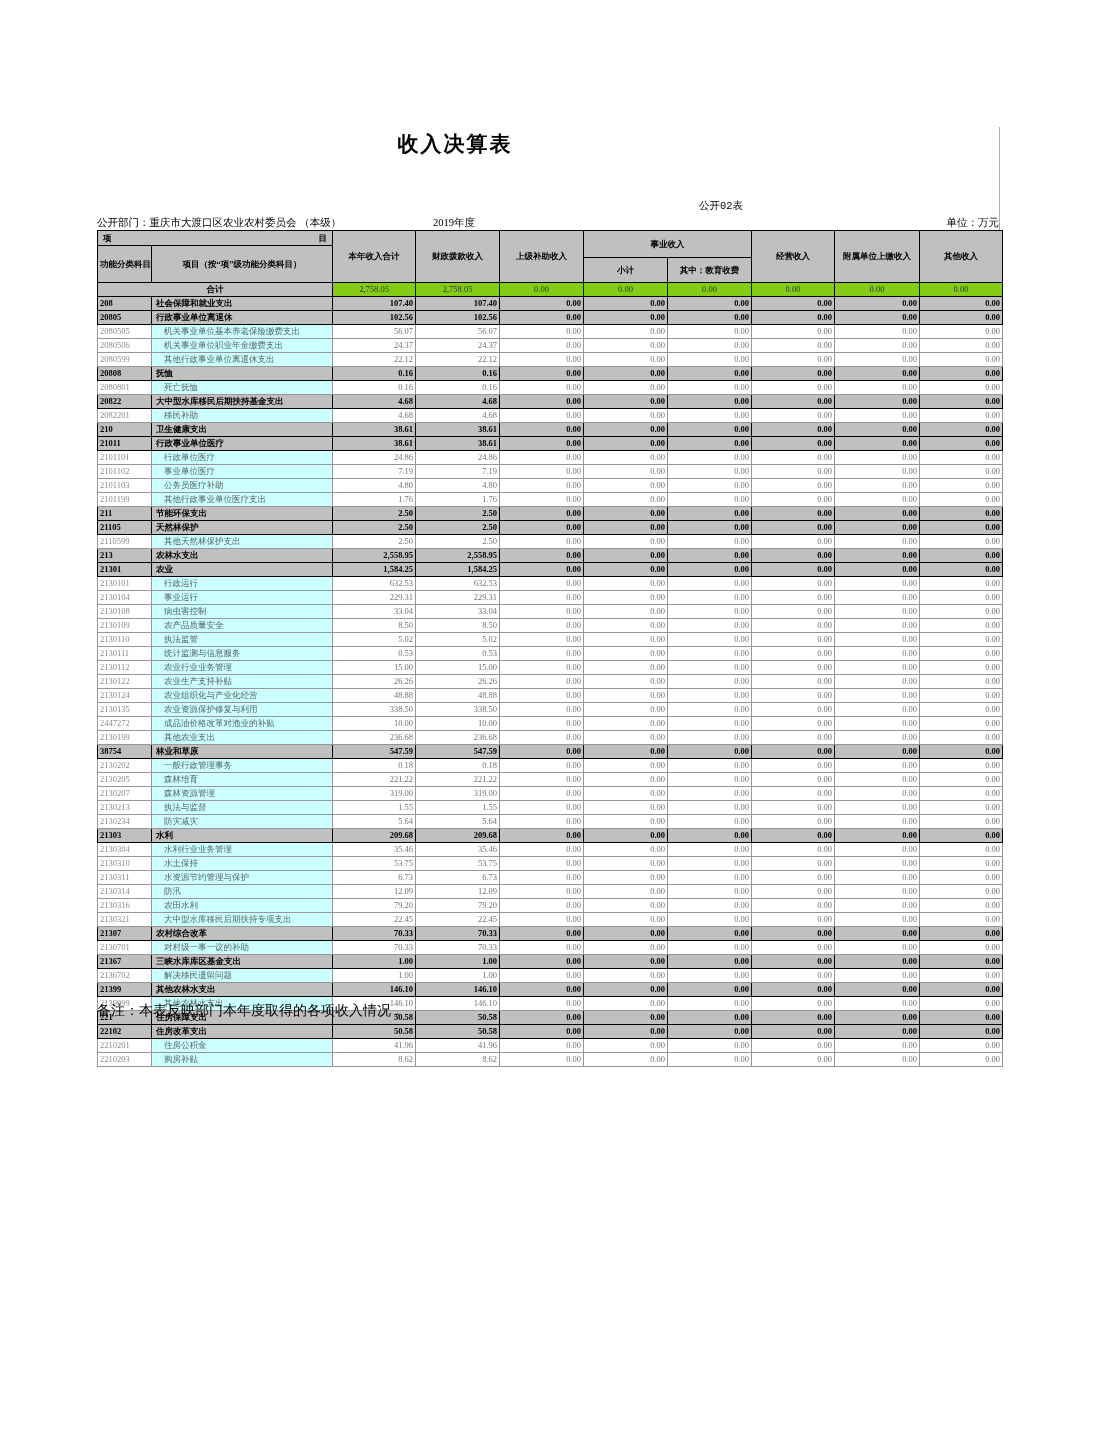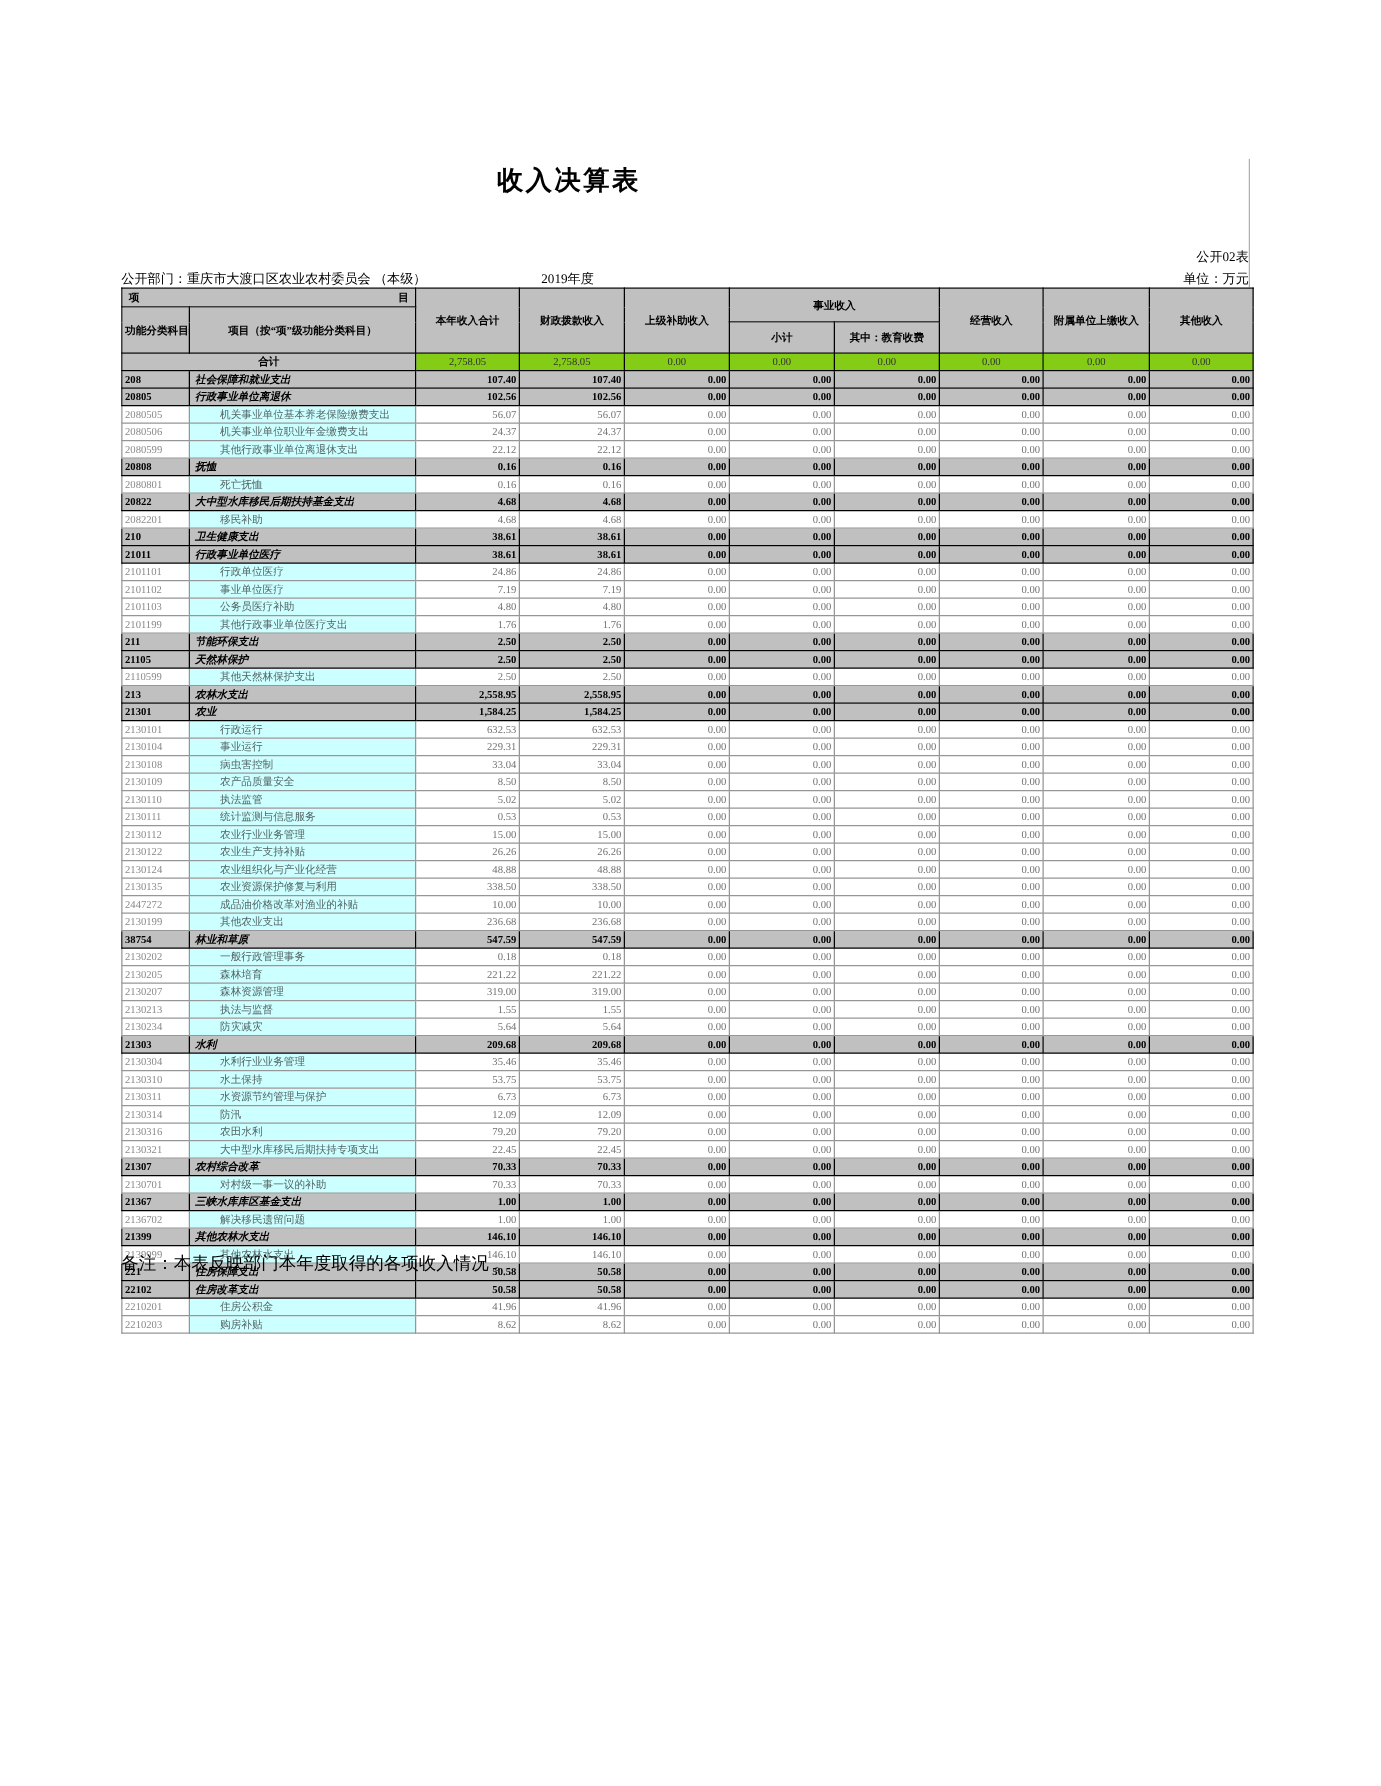--- a/index.html
+++ b/index.html
@@ -6,22 +6,23 @@
   body {
     width:1105px; height:1429px; position:relative; background:#ffffff;
     font-family:"Liberation Serif","DejaVu Serif",serif; color:#000;
     overflow:hidden;
   }
   .title {
     position:absolute; top:130px; left:0; width:910px; text-align:center;
     font-size:21px; font-weight:bold; letter-spacing:2px;
   }
   .form-code {
-    position:absolute; top:199px; left:699px; width:300px; text-align:right;
+    position:absolute; top:199px; left:699px; width:300px; text-align:left;
     font-size:10.5px;
+    font-family:Liberation Mono, monospace;
   }
   .dept { position:absolute; top:216px; left:97px; font-size:10.5px; }
   .year { position:absolute; top:216px; left:433px; font-size:10.5px; }
   .unit { position:absolute; top:216px; left:699px; width:300px; text-align:right; font-size:10.5px; }
   .note { position:absolute; top:1002px; left:97px; font-size:14px; }
 
   .pagemark { position:absolute; width:1px; background:#b0b0b0; }
   .pagemark.top { left:999px; top:127px; height:103px; }
   .pagemark.bottom { left:1001px; top:1012px; height:14px; }
 
@@ -44,25 +45,25 @@
   tr.r { height:14px; }
   td.num { text-align:right; padding-right:3px; }
   td.codec { text-align:left; padding-left:2px; }
   td.namec { text-align:left; }
 
   tr.total td { border:1px solid #000; }
   tr.total td.label { background:#c0c0c0; font-weight:bold; text-align:center; }
   tr.total td.num { background:#84cc16; color:#333;text-align:center; }
 
   tr.category td { background:#c0c0c0; font-weight:bold; border:1px solid #000; color:#000; }
-  tr.category td.namec { padding-left:4px;font-style:italic; }
+  tr.category td.namec { padding-left:4px; }
 
   tr.detail td { border:1px solid #969696; background:#fff; }
   tr.detail td.codec { color:#8a8a8a; }
-  tr.detail td.namec { background:#ccffff; color:#546464; padding-left:24px; }
+  tr.detail td.namec { background:#ccffff; color:#546464; padding-left:12px; }
   tr.detail td.num { color:#737373; }
 </style>
 </head>
 <body>
 
 <div class="title">收入决算表</div>
 <div class="form-code">公开02表</div>
 <div class="dept">公开部门：重庆市大渡口区农业农村委员会 （本级）</div>
 <div class="year">2019年度</div>
 <div class="unit">单位：万元</div>

